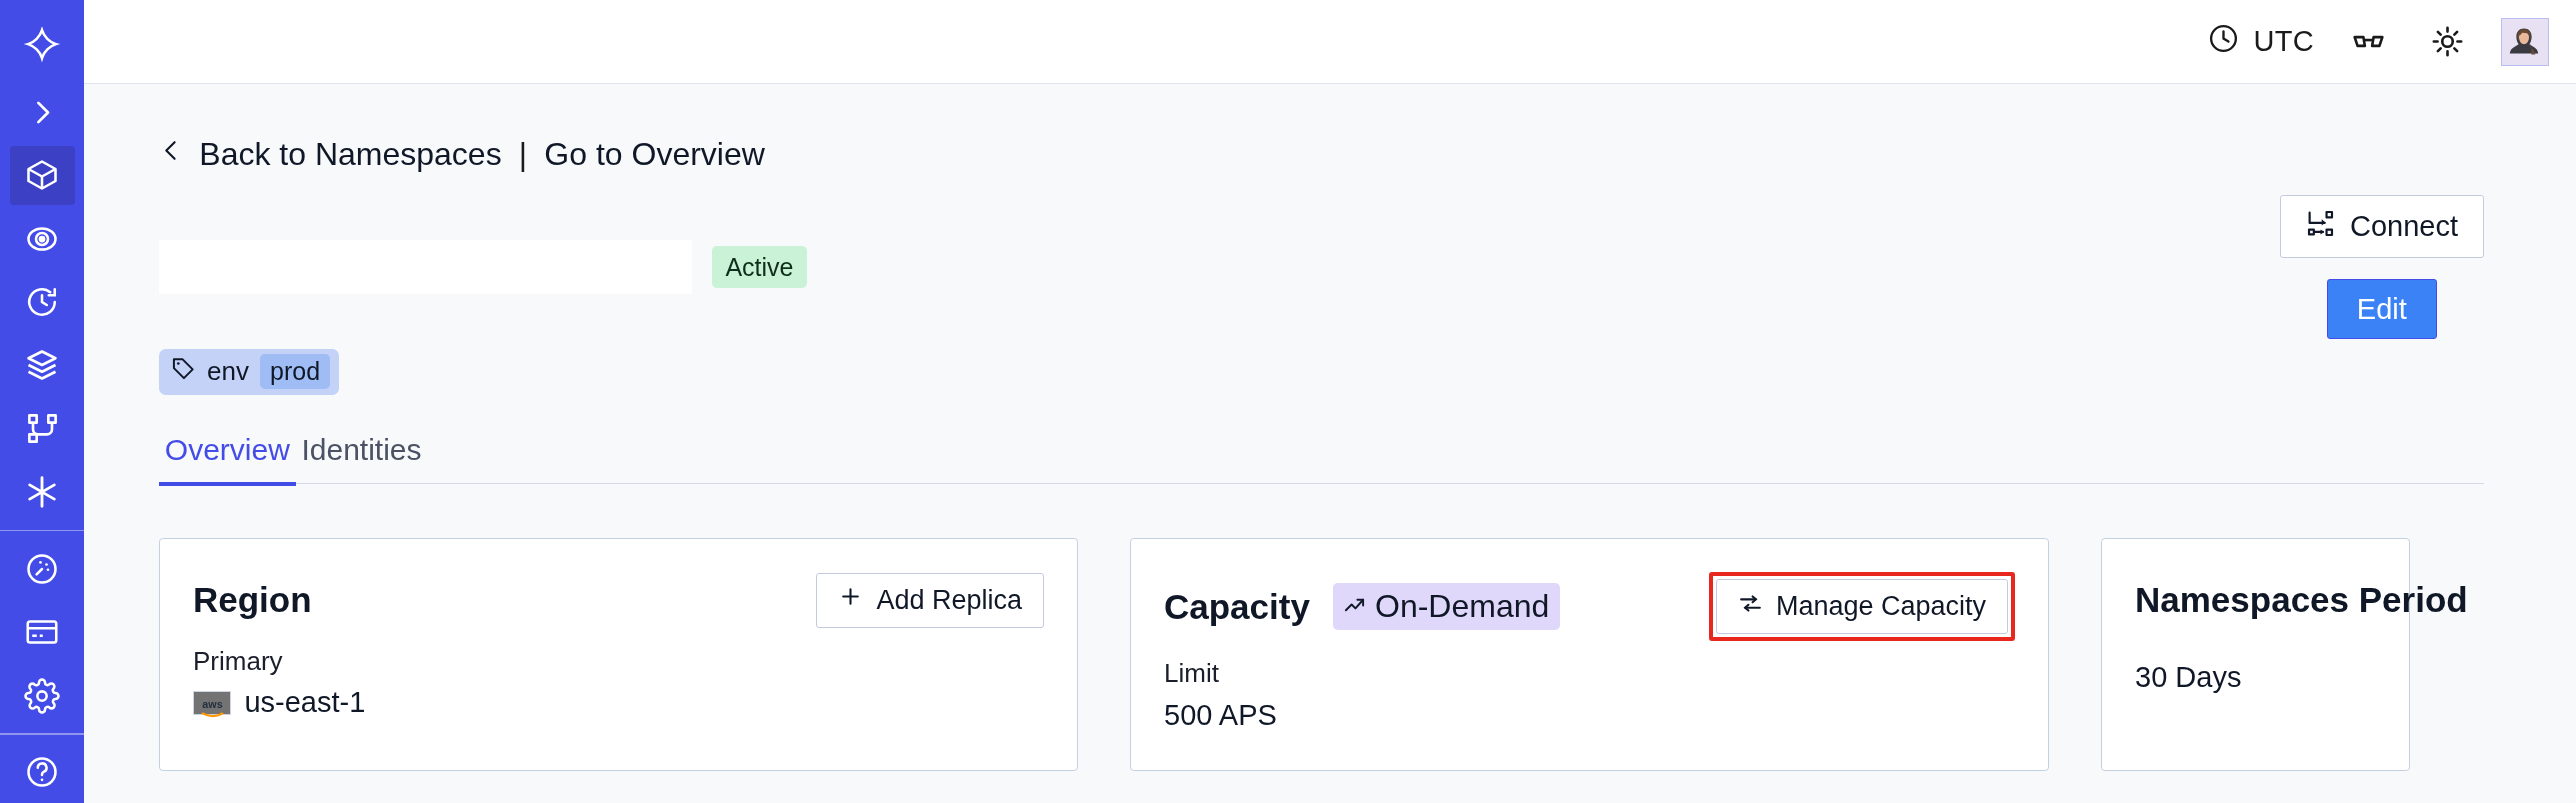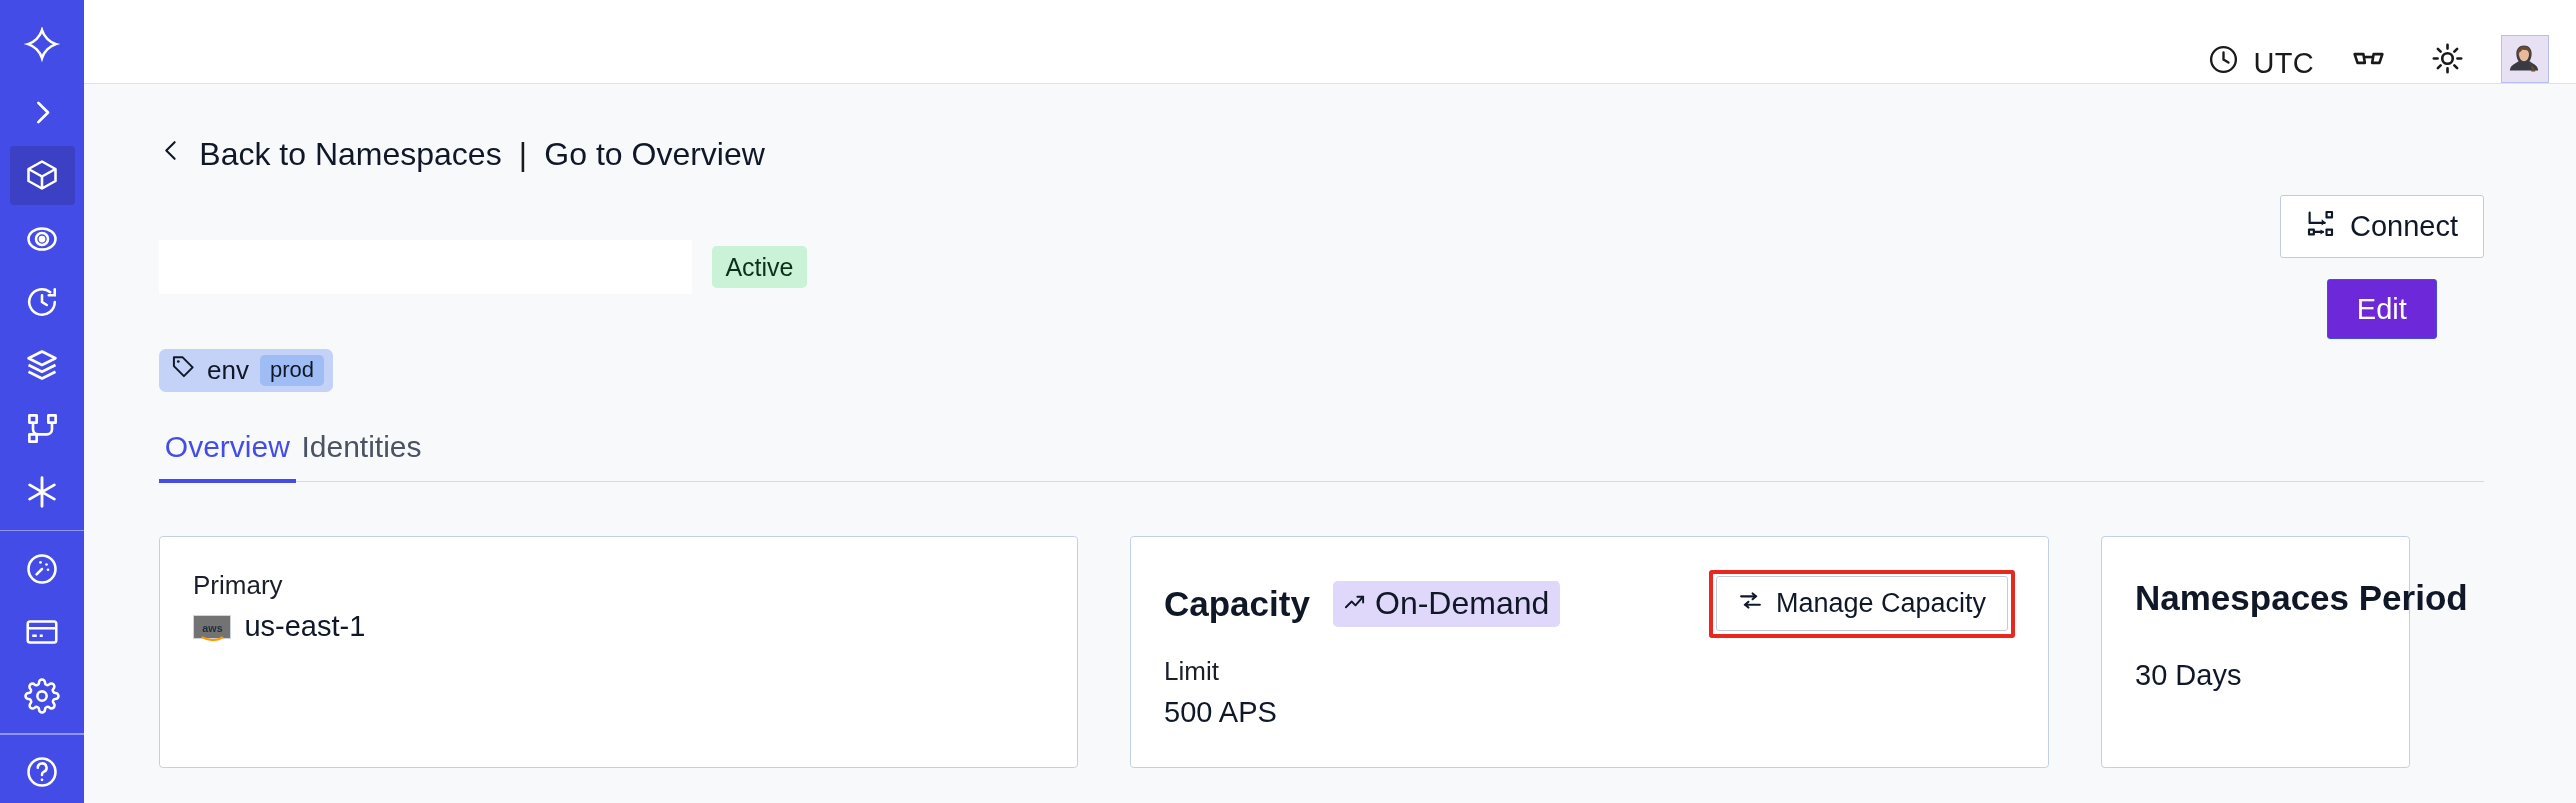--- a/index.html
+++ b/index.html
@@ -60,21 +60,21 @@
     background: #f7f9fb;
   }
 
   
   .topbar {
     height: 84px;
     flex: 0 0 84px;
     background: #ffffff;
     border-bottom: 1px solid #dfe3ec;
     display: flex;
-    align-items: flex-end;
+    align-items: center;
     justify-content: flex-end;
     padding-right: 27px;
     gap: 29px;
   }
   .tz {
     display: flex;
     align-items: center;
     gap: 13.4px;
     font-size: 29px;
     letter-spacing: 0.3px;
@@ -161,21 +161,21 @@
     border-radius: 2.9px;
     white-space: nowrap;
   }
   .btn-outline {
     background: #ffffff;
     border: 1.9px solid #c3cade;
     color: #101828;
     padding: 12.5px 25px;
   }
   .btn-primary {
-    background: #6d28d9;
+    background: #3b82f6;
     border: 1.9px solid #444ce7;
     color: #ffffff;
     padding: 12.5px 29px;
   }
 
   
   .tag-row { display: flex; align-items: center; margin-bottom: 38px; }
   .tag-chip {
     display: inline-flex;
     align-items: center;
@@ -184,21 +184,21 @@
     border-radius: 6.7px;
     padding: 5.8px 9.6px 5.8px 11.5px;
     font-size: 26px;
     color: #101828;
     cursor: pointer;
   }
   .tag-val {
     background: #9fbcf5;
     border-radius: 4.8px;
     padding: 2.9px 9.6px;
-    font-size: 22px;
+    font-size: 25px;
   }
 
   
   .tabs {
     display: flex;
     align-items: flex-end;
     border-bottom: 1.9px solid #d4dae8;
     margin-bottom: 54px;
   }
   .tab {
@@ -486,20 +486,33 @@
       </div>
 
       <div class="tabs">
         <div class="tab active">Overview</div>
         <div class="tab">Identities</div>
       </div>
 
       <div class="cards">
 
         <section class="card region">
+          <div class="card-head">
+            <span class="card-title">Region</span>
+            <div class="card-head-action">
+              <button class="btn btn-card">
+                <span>
+                  <svg width="25" height="25" viewBox="0 0 24 24" fill="none" stroke="#101828" stroke-width="2" stroke-linecap="round">
+                    <path d="M12 5v14M5 12h14"></path>
+                  </svg>
+                </span>
+                <span>Add Replica</span>
+              </button>
+            </div>
+          </div>
           <div class="card-sub">Primary</div>
           <div class="card-val">
             <span class="aws-logo">
               <svg width="33" height="33" viewBox="0 0 40 40" style="font-size:30px">
                 <text x="20" y="19" font-family="'Liberation Sans',sans-serif" font-size="13" font-weight="700" fill="#232f3e" text-anchor="middle">aws</text>
                 <path d="M8 26c7 4.2 17 4.2 24 .2" stroke="#f90" stroke-width="2.6" fill="none" stroke-linecap="round"></path>
                 <path d="M30 24.4l2.6 1.6-3 1.2Z" fill="#f90"></path>
               </svg>
             </span>
             <span>us-east-1</span>

